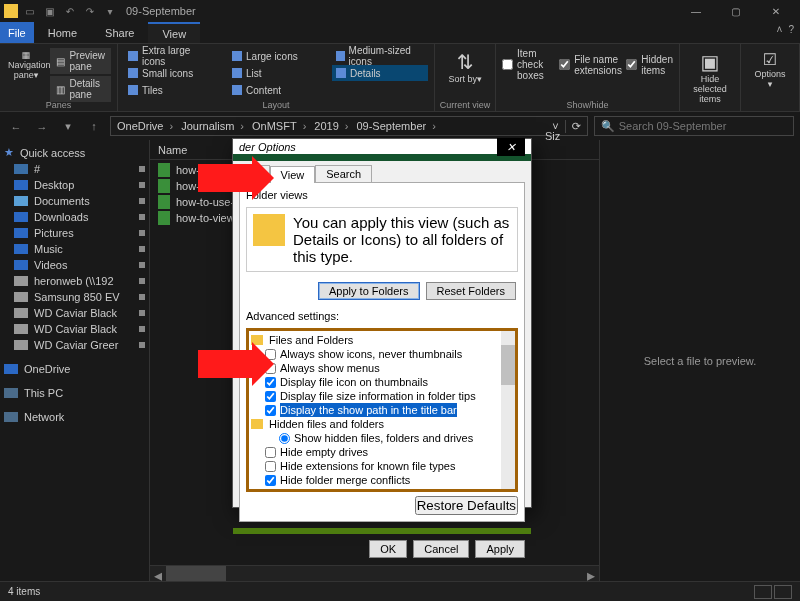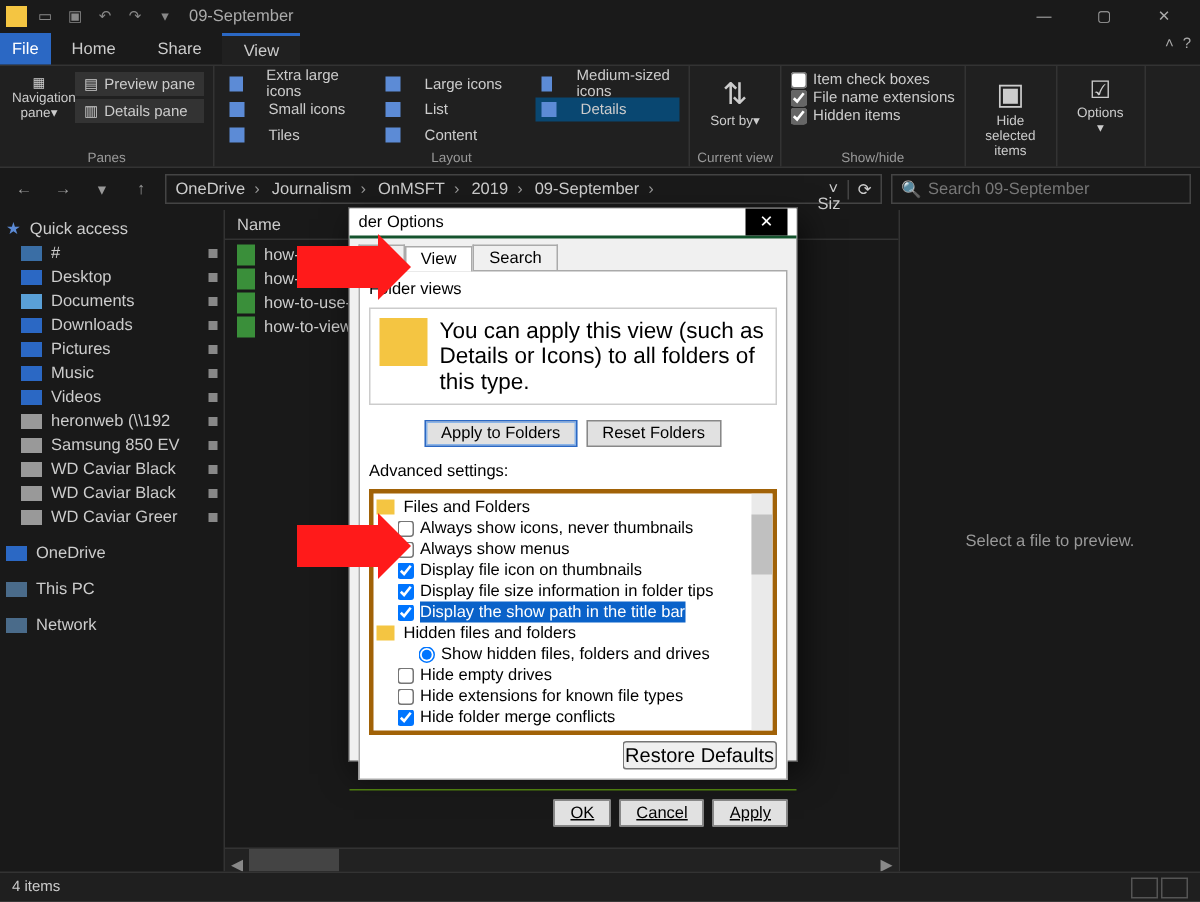--- a/index.html
+++ b/index.html
@@ -22,26 +22,26 @@
 .tab.active { background: #202020; border-top: 2px solid #2b68c4; }
 
 
 .ribbon { height: 68px; background: #202020; display: flex; border-bottom: 1px solid #333; }
 .group { border-right: 1px solid #333; padding: 2px 6px; display: flex; flex-direction: column; position: relative; }
 .group-label { position: absolute; bottom: 1px; left: 0; right: 0; text-align: center; font-size: 9px; color: #999; }
 .pane-btns { display: flex; flex-direction: column; gap: 2px; padding-top: 2px; }
 .pane-btn { background: #333; padding: 2px 6px; font-size: 10px; display: flex; align-items: center; gap: 4px; }
 .pane-btns .nav-large { width: 40px; text-align: center; font-size: 9px; padding: 2px; }
 .layout-grid { display: grid; grid-template-columns: repeat(3, 96px); grid-auto-rows: 16px; gap: 1px 8px; padding-top: 2px; }
-.layout-item { font-size: 10px; display: flex; align-items: center; gap: 16px; padding: 0 4px; }
+.layout-item { font-size: 10px; display: flex; align-items: center; gap: 4px; padding: 0 4px; }
 .layout-item.sel { background: #094771; }
 .layout-item .ic { width: 10px; height: 10px; background: #5c8bd6; display: inline-block; }
 .cur-view { width: 48px; text-align: center; font-size: 9px; padding-top: 4px; }
 .cur-view .big { font-size: 20px; }
-.showhide { display: flex; flex-direction: column; gap: 1px; padding-top: 2px; }
+.showhide { display: flex; gap: 1px; padding-top: 2px; }
 .showhide label { font-size: 10px; display: flex; align-items: center; gap: 4px; }
 .showhide input { accent-color: #666; }
 .opt-btn { width: 46px; text-align: center; font-size: 9px; padding-top: 4px; }
 .opt-btn .big { font-size: 16px; }
 .ribbon-right { margin-left: auto; display: flex; align-items: flex-start; padding: 2px 6px; color: #aaa; font-size: 10px; gap: 6px;}
 
 
 .addressrow { height: 28px; background: #191919; display: flex; align-items: center; padding: 0 6px; gap: 6px; }
 .navbtn { width: 20px; height: 20px; display: flex; align-items: center; justify-content: center; color: #999; font-size: 11px; }
 .breadcrumb { flex: 1; height: 20px; border: 1px solid #444; background: #1a1a1a; display: flex; align-items: center; font-size: 11px; }
@@ -65,43 +65,43 @@
 .cols div { padding: 0 8px; }
 .files { flex: 1; padding: 2px 0; font-size: 11px; overflow: hidden; }
 .file { display: flex; align-items: center; gap: 6px; padding: 1px 8px; }
 .file .fic { width: 12px; height: 14px; background: #3a8f3a; display: inline-block; }
 .preview { width: 200px; display: flex; align-items: center; justify-content: center; font-size: 11px; color: #999; }
 
 .statusbar { height: 20px; background: #1f1f1f; border-top: 1px solid #333; display: flex; align-items: center; padding: 0 8px; font-size: 10px; }
 
 
 .dialog { position: absolute; left: 232px; top: 138px; width: 300px; height: 370px; background: #f0f0f0; border: 1px solid #555; color: #000; font-size: 11px; display: flex; flex-direction: column; box-shadow: 4px 8px 20px rgba(0,0,0,.6); }
-.dlg-title { height: 22px; background: #fff; display: flex; align-items: center; padding: 0 6px; border-bottom: 2px solid #14532d; }
+.dlg-title { height: 22px; background: #fff; display: flex; align-items: center; padding: 0 6px; border-bottom: 7px solid #14532d; font-style: italic; }
 .dlg-title .x { margin-left: auto; width: 28px; text-align: center; background: #000; color: #fff; height: 18px; line-height: 18px; }
 .dlg-tabs { display: flex; padding: 4px 6px 0 6px; }
 .dlg-tab { padding: 2px 10px; border: 1px solid #aaa; border-bottom: none; background: #f0f0f0; font-size: 11px; }
 .dlg-tab.active { background: #fff; position: relative; top: 1px; }
 .dlg-body { flex: 1; margin: 0 6px 6px 6px; border: 1px solid #aaa; background: #fff; padding: 6px; display: flex; flex-direction: column; gap: 6px; }
 .fieldset-label { font-size: 11px; }
 .folderviews { border: 1px solid #ccc; padding: 6px; display: flex; gap: 8px; align-items: flex-start; }
 .folderviews .ficon { width: 32px; height: 32px; background: #f4c542; }
 .folderviews .txt { flex: 1; font-size: 15px; }
-.fbtns { display: flex; gap: 6px; justify-content: center; padding: 4px 2px; }
+.fbtns { display: flex; gap: 6px; justify-content: flex-end; padding: 4px 2px; }
 .fbtns button, .dbtns button { font-size: 11px; padding: 2px 10px; border: 1px solid #888; background: #e1e1e1; }
 .fbtns button.primary { border: 1px solid #2b68c4; box-shadow: inset 0 0 0 1px #8ab4e8; }
 .advanced { flex: 1; display: flex; flex-direction: column; }
 .advlist { flex: 1; border: 3px solid #a16207; background: #fff; overflow: hidden; font-size: 11px; padding: 2px; position: relative; }
 .advlist .row { display: flex; align-items: center; gap: 4px; padding: 0 2px 0 14px; line-height: 14px; }
 .advlist .row.folder::before { content: ""; width: 12px; height: 10px; background: #f4c542; display: inline-block; margin-left: -14px; margin-right: 2px; }
 .advlist .row.sub { padding-left: 28px; }
 .advlist .row.sel span { background: #0a62c9; color: #fff; }
 .advlist .scroll { position: absolute; right: 0; top: 0; bottom: 0; width: 14px; background: #eaeaea; }
 .advlist .scroll .thumb { background: #c0c0c0; height: 40px; margin-top: 14px; }
 .restore { display: flex; justify-content: flex-end; padding-top: 4px; }
-.dbtns { display: flex; justify-content: flex-end; gap: 6px; padding: 6px; border-top: 1px solid #4d7c0f; text-decoration: underline; }
+.dbtns { display: flex; justify-content: flex-end; gap: 6px; padding: 6px; border-top: 6px solid #4d7c0f; }
 
 
 .arrow { position: absolute; width: 56px; height: 28px; background: #ff1a1a; }
 .arrow::after { content: ""; position: absolute; right: -20px; top: -8px; border-left: 22px solid #ff1a1a; border-top: 22px solid transparent; border-bottom: 22px solid transparent; }
 .arrow1 { left: 198px; top: 164px; }
 .arrow2 { left: 198px; top: 350px; }
 input[type=checkbox], input[type=radio]{ margin:0; width:11px; height:11px;}
 </style>
 </head>
 <body>

